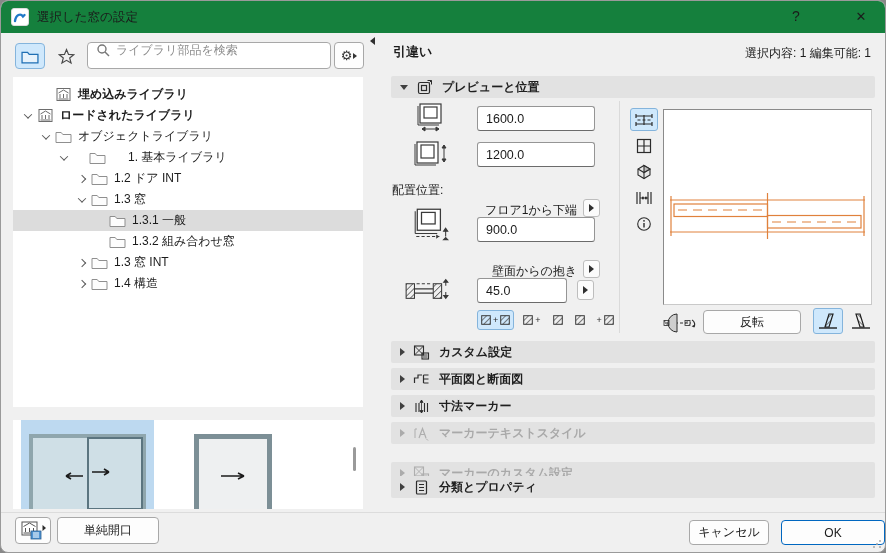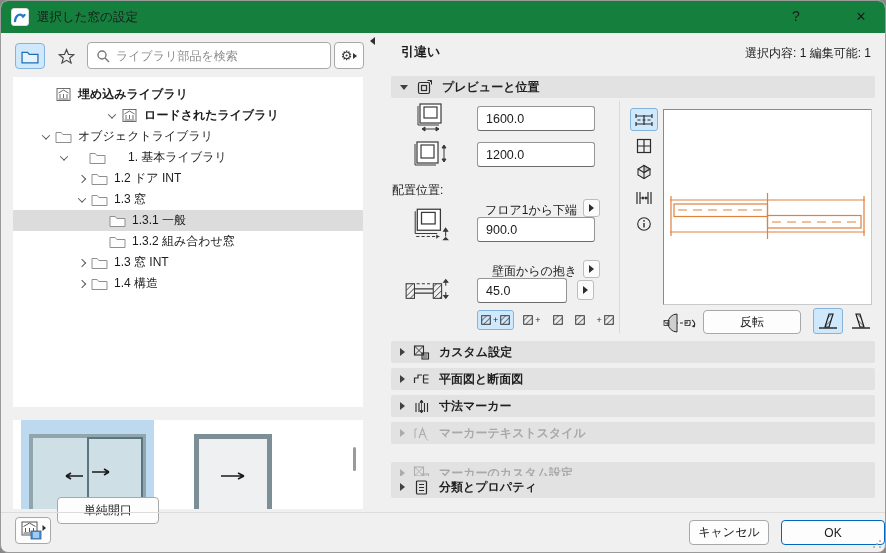--- a/index.html
+++ b/index.html
@@ -17,21 +17,21 @@
             font-size:14px; color:#1b1b1b; cursor:default; }
   .tb-help { left:772px; width:46px; }
   .tb-close { left:836px; width:48px; font-size:13px; }
 
   
   .tool-btn { position:absolute; top:42px; width:30px; height:26px; border-radius:4px;
               display:flex; align-items:center; justify-content:center; }
   .btn-folder { left:14px; background:#cfe8fc; border:1px solid #84b4dc; }
   .btn-star { left:50px; }
   .search-box { position:absolute; left:86px; top:41px; width:244px; height:27px; background:#fff;
-                border:1px solid #a8a8a8; border-radius:4px; display:flex; align-items:center; }
+                border:1px solid #a8a8a8; border-radius:4px; display:flex; align-items:flex-start; }
   .search-box input { border:none; outline:none; flex:1; font-size:12px; color:#333;
                       font-family:"Liberation Sans",sans-serif; background:transparent; }
   .search-box input::placeholder { color:#8c8c8c; }
   .search-ico { margin:0 6px 0 8px; flex:0 0 auto; }
   .btn-gear { position:absolute; left:333px; top:41px; width:30px; height:27px; background:#fdfdfd;
               border:1px solid #a8a8a8; border-radius:4px; display:flex; align-items:center;
               justify-content:center; font-size:13px; color:#333; }
   .gear-caret { width:0; height:0; border-left:4px solid #333; border-top:3px solid transparent;
                 border-bottom:3px solid transparent; margin-left:1px; }
   .panel-collapse { position:absolute; left:369px; top:36px; width:0; height:0;
@@ -42,38 +42,38 @@
   .tree { position:absolute; left:12px; top:76px; width:350px; height:330px; background:#fff;
           padding-top:7px; overflow:hidden; }
   .trow { position:relative; height:21px; display:flex; align-items:center; font-size:12px; color:#1b1b1b; }
   .trow.sel { background:#dcdcdc; }
   .trow.bold { font-weight:bold; }
   .arrow-slot { width:18px; flex:0 0 auto; display:flex; align-items:center; justify-content:center; }
   .chev { width:6px; height:6px; border-right:1.6px solid #5a5a5a; border-bottom:1.6px solid #5a5a5a; }
   .chev.down { transform:rotate(45deg) translate(-1px,-1px); }
   .chev.right { transform:rotate(-45deg); }
   .t-ico { width:17px; height:15px; margin-right:6px; flex:0 0 auto; }
-  .ind-0{ padding-left:6px;justify-content:center; } .ind-1{ padding-left:24px; } .ind-2{ padding-left:42px;gap:16px; }
+  .ind-0{ padding-left:6px; } .ind-1{ padding-left:24px; } .ind-2{ padding-left:42px;gap:16px; }
   .ind-3{ padding-left:60px; } .ind-4{ padding-left:78px; }
 
   
   .thumbs { position:absolute; left:12px; top:419px; width:350px; height:89px; background:#fff; overflow:hidden; }
   .thumb { position:absolute; top:0; height:89px; }
   .thumb1 { left:8px; width:133px; background:#bdd9f0; }
   .thumb2 { left:173px; width:126px; background:#fff; }
   .thumb-scroll { position:absolute; right:7px; top:27px; width:3px; height:24px; background:#9a9a9a; border-radius:2px; }
 
   
   .btn { background:#fdfdfd; border:1px solid #a8a8a8; border-radius:4px; font-size:12px; color:#1b1b1b;
          display:flex; align-items:center; justify-content:center; font-family:"Liberation Sans",sans-serif; }
   .btn-lib { position:absolute; left:14px; top:516px; width:36px; height:27px; }
-  .btn-simple { position:absolute; left:56px; top:496px; width:102px; height:27px; }
+  .btn-simple { position:absolute; left:56px; top:516px; width:102px; height:27px; }
 
   
-  .obj-name { position:absolute; left:400px; top:42px; font-size:13px; font-weight:bold; color:#1b1b1b; }
+  .obj-name { position:absolute; left:392px; top:42px; font-size:13px; font-weight:bold; color:#1b1b1b; }
   .sel-status { position:absolute; right:14px; top:44px; font-size:12px; color:#1b1b1b; }
 
   .secbar { position:absolute; left:390px; width:484px; height:22px; background:#e2e2e2; border-radius:2px;
             display:flex; align-items:center; font-size:12px; font-weight:bold; color:#1f1f1f; }
   .secbar .tri { margin:0 8px 0 9px; width:0; height:0; flex:0 0 auto; }
   .tri.open { border-top:5px solid #404040; border-left:4px solid transparent; border-right:4px solid transparent; }
   .tri.closed { border-left:5px solid #404040; border-top:4px solid transparent; border-bottom:4px solid transparent; }
   .secbar .s-ico { width:17px; height:17px; margin-right:9px; flex:0 0 auto; color:#2c2c2c; }
   .secbar.disabled { color:#a9a9a9; }
   .secbar.disabled .s-ico { color:#aeaeae; }

